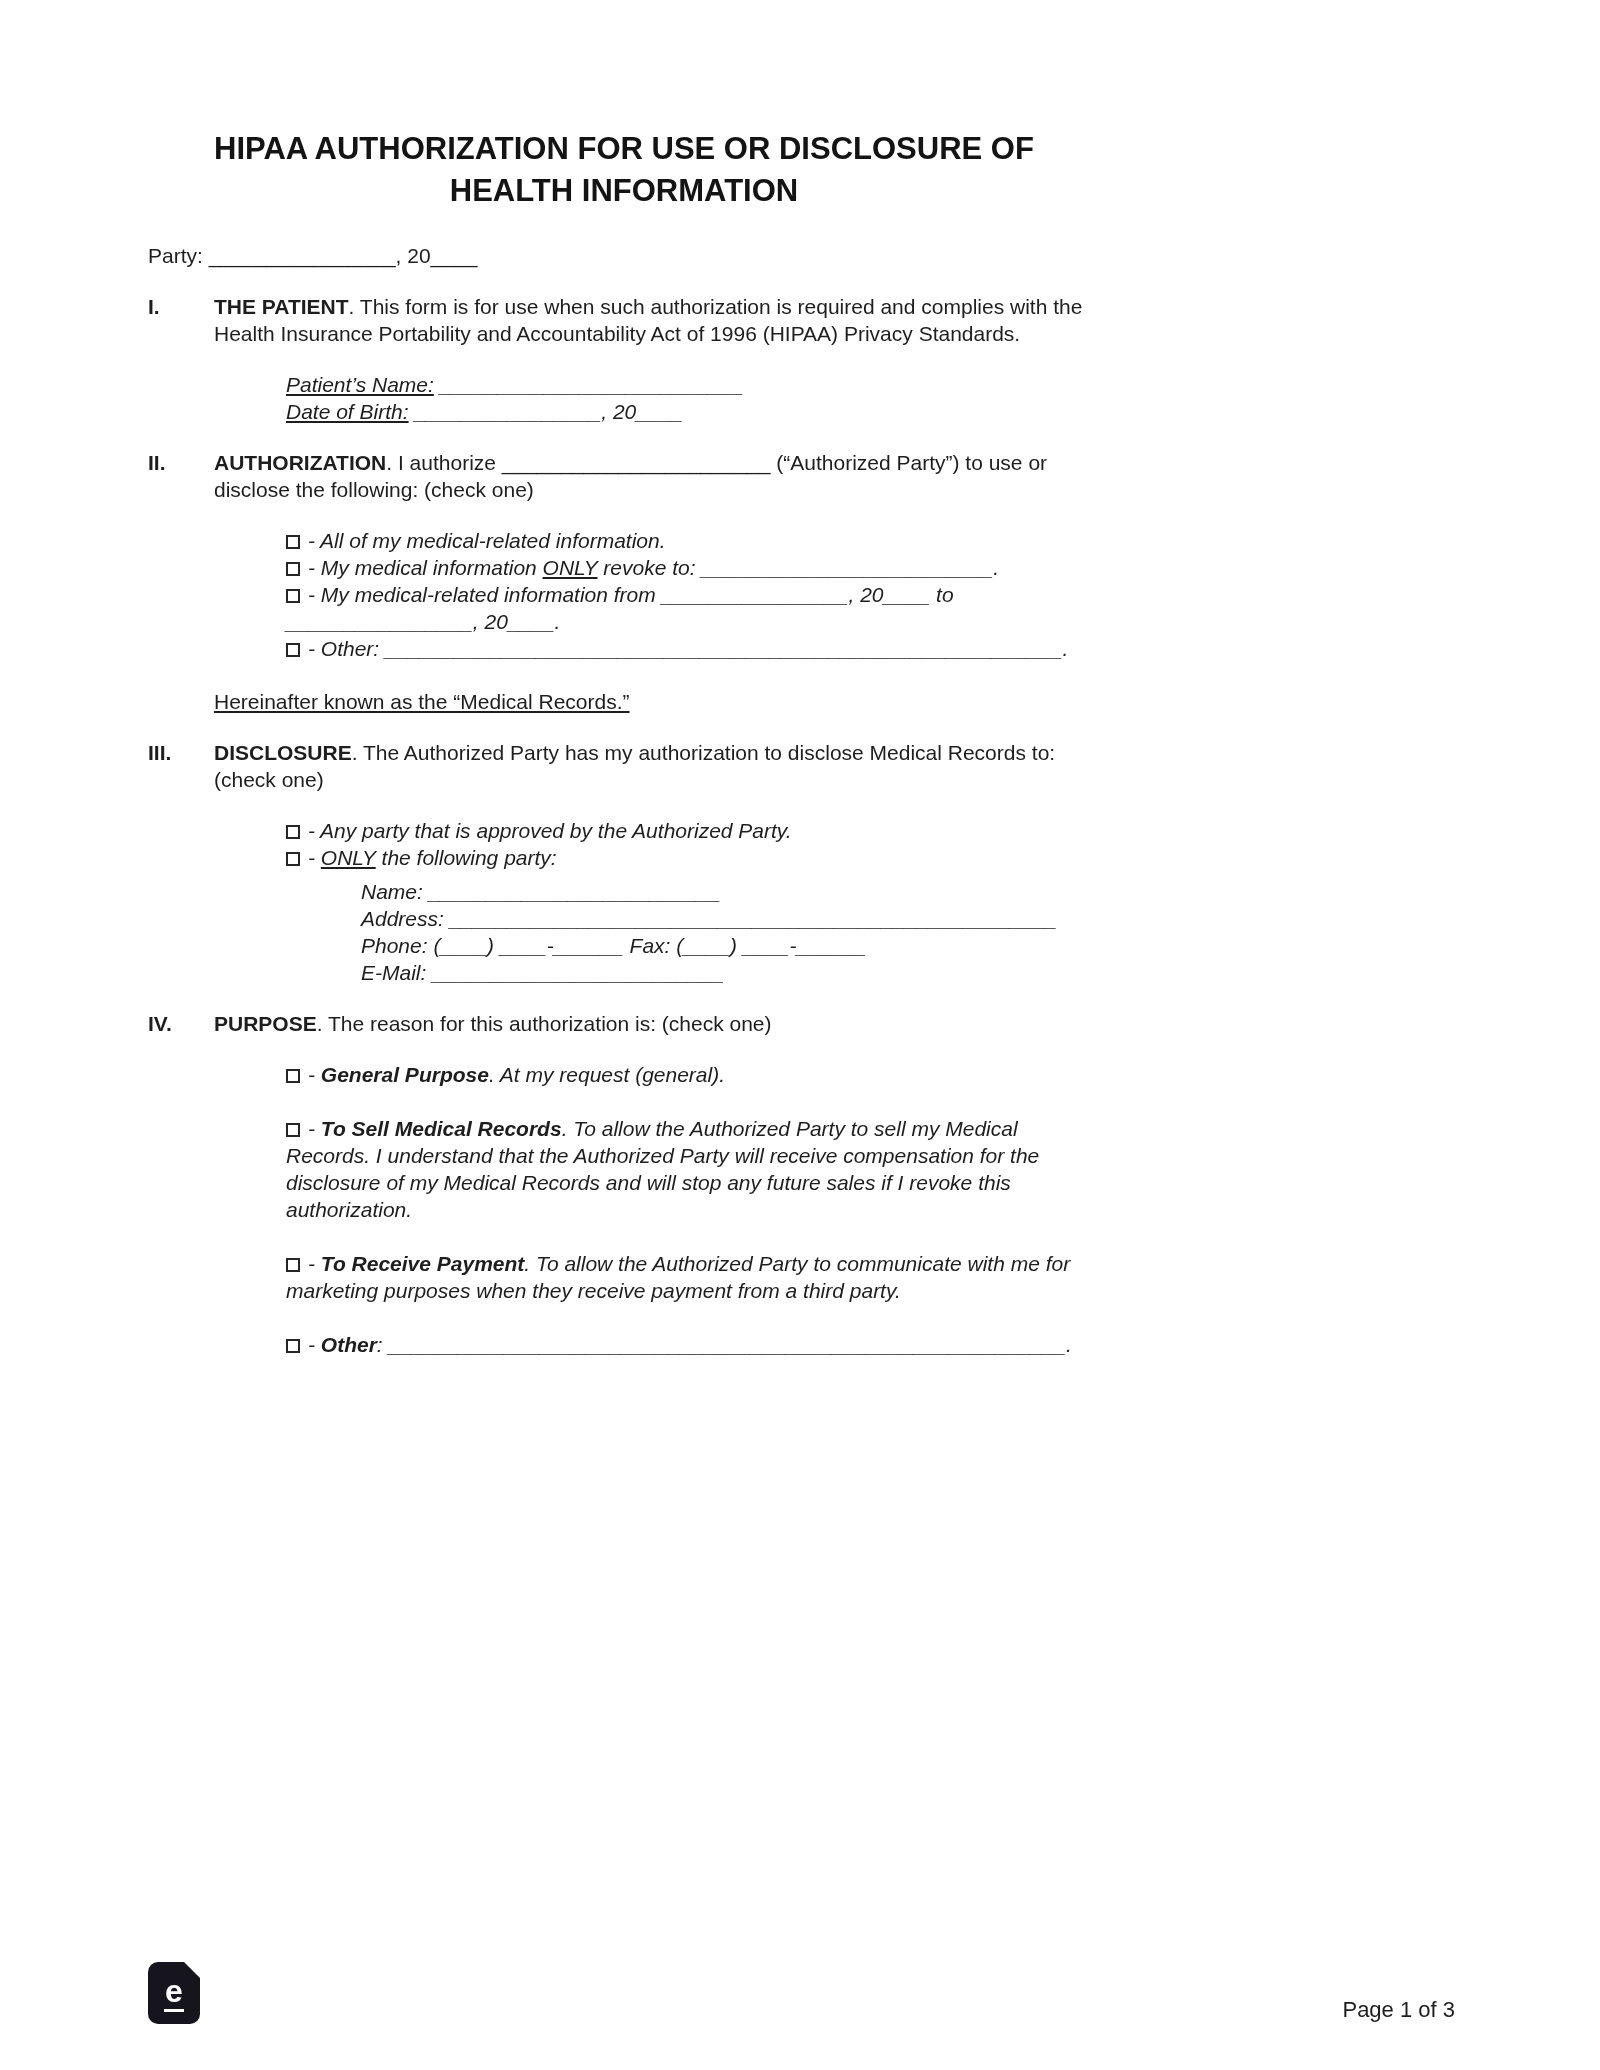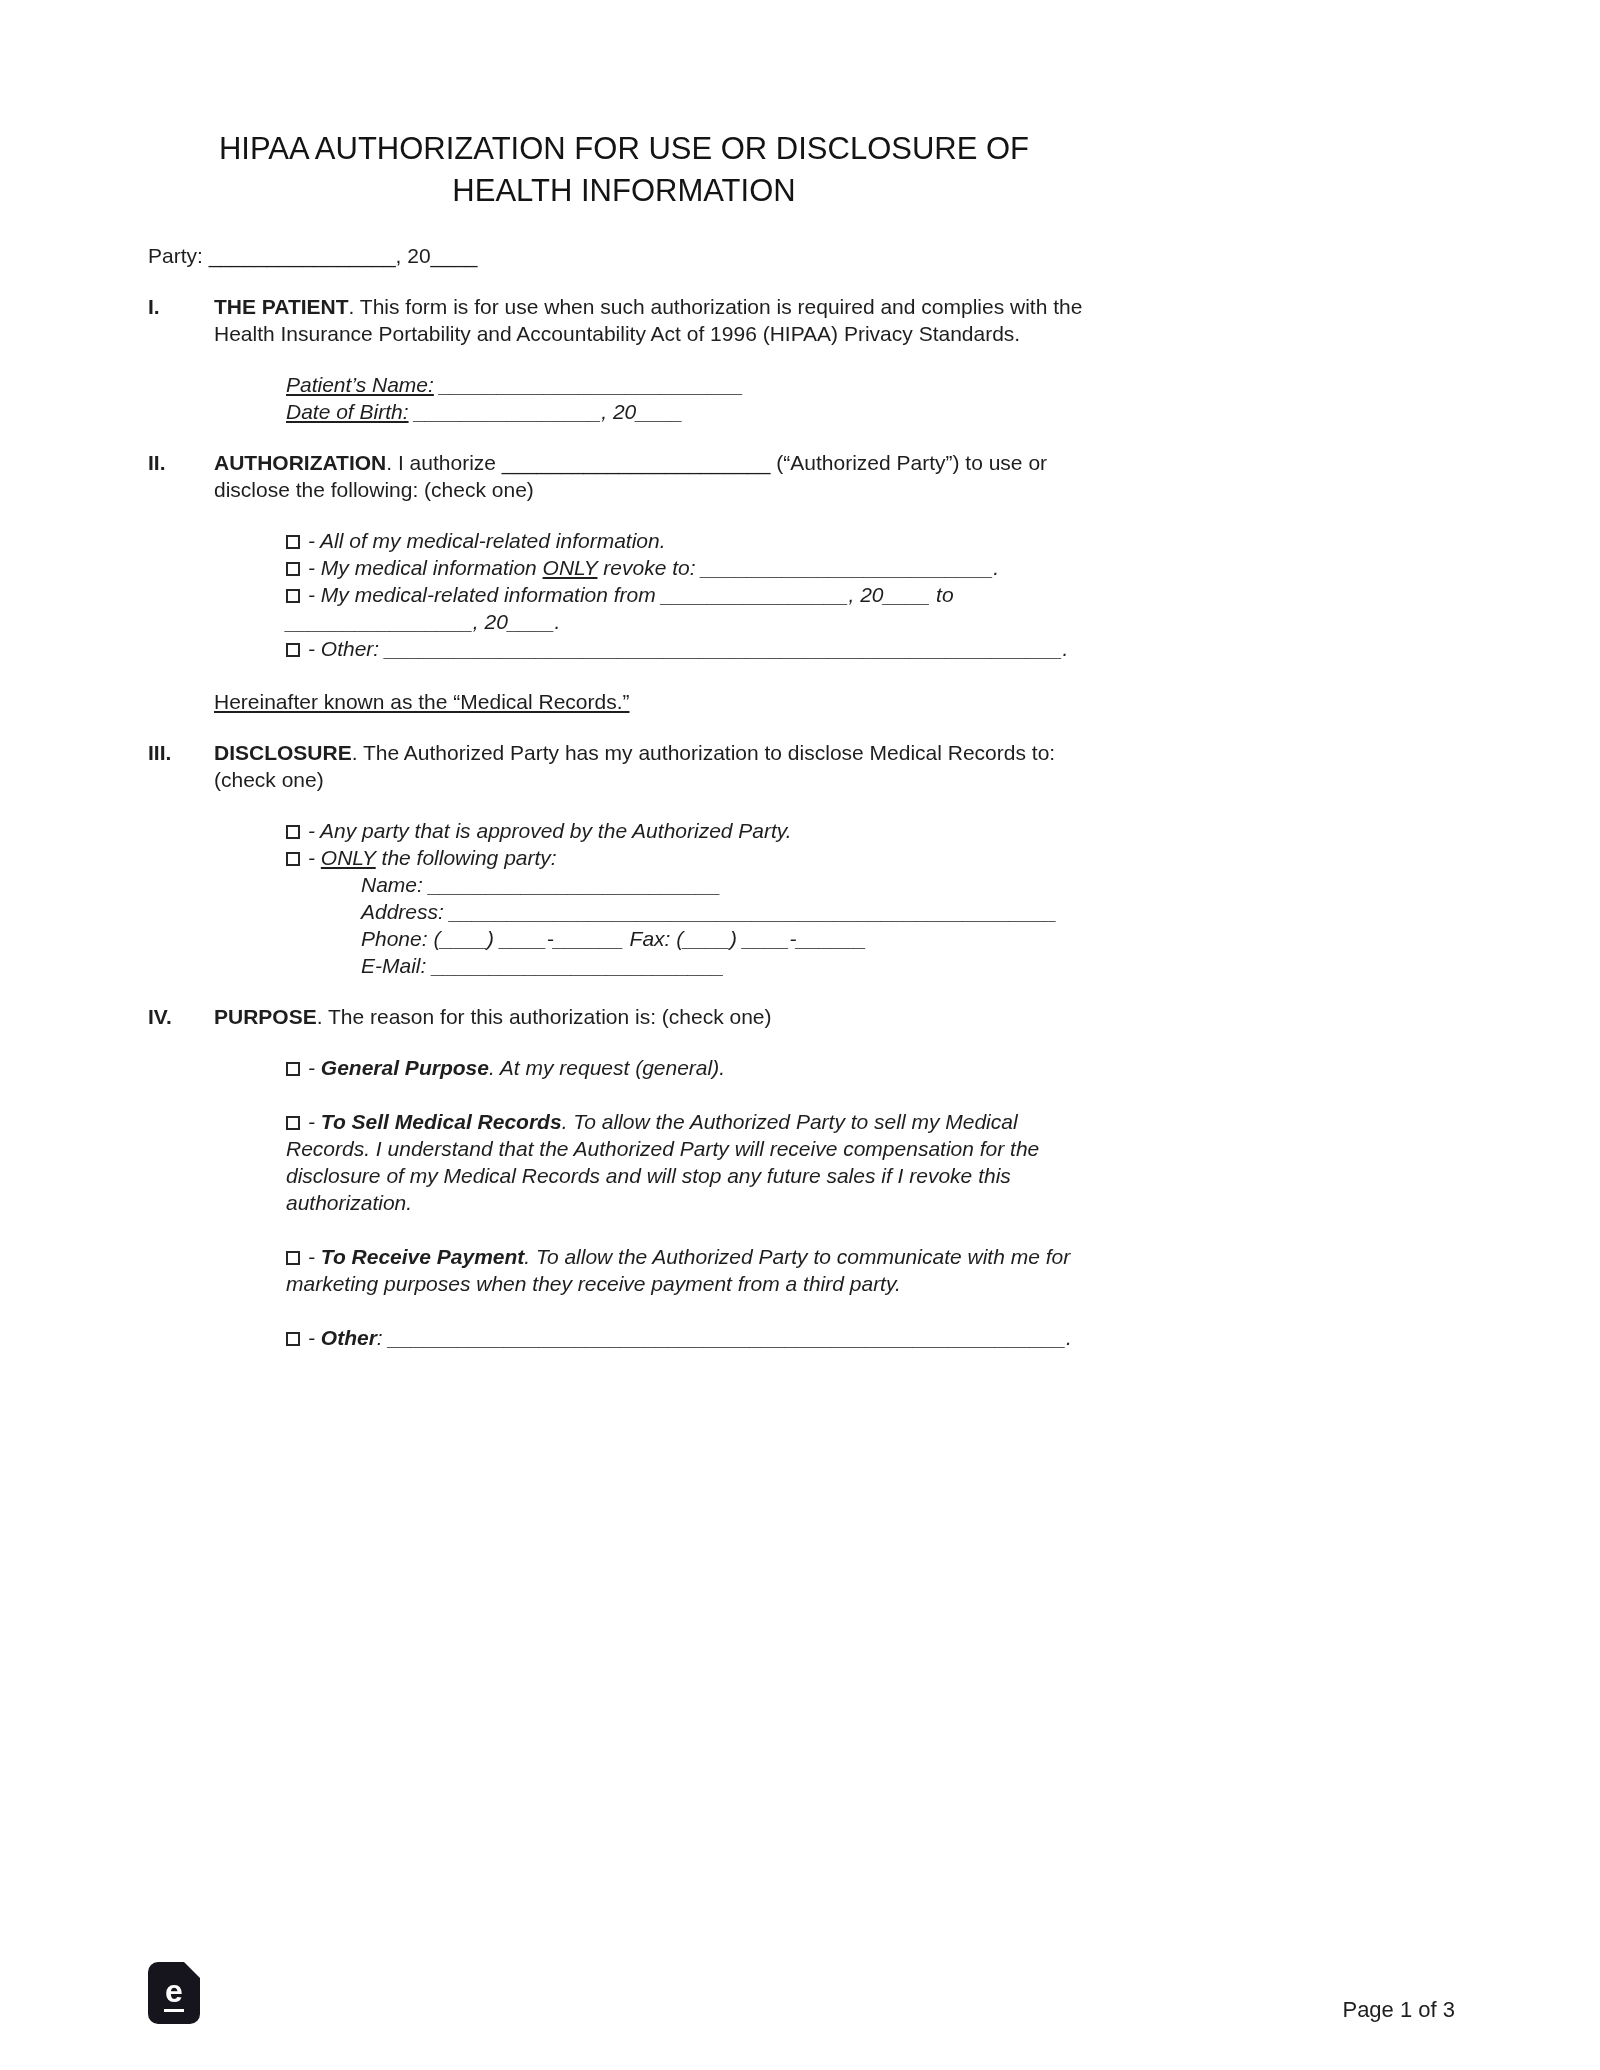--- a/index.html
+++ b/index.html
@@ -18,33 +18,33 @@
   .content {
     position: absolute;
     left: 148px;
     top: 128px;
     width: 952px;
   }
   .title {
     margin: 0;
     font-size: 31px;
     line-height: 42px;
-    font-weight: 400;
+    font-weight: 700;
     text-align: center;
     color: #141414;
   }
   .title-line { display: block; }
   .para { margin: 0; }
   .date-line { margin-top: 30px; }
   .sec { display: flex; margin-top: 24px; }
   .sec-num { flex: 0 0 66px; font-weight: 700; }
   .sec-content { flex: 1; min-width: 0; }
   .block { margin-top: 24px; }
   .indent-1 { margin-left: 72px; font-style: italic; }
-  .party-block { margin-left: 75px; }
+  .party-block { margin-left: 75px; margin-top: 7px; }
   .opts-spaced > .para + .para { margin-top: 27px; }
   .note { margin-top: 26px; text-decoration: underline; }
   .u { text-decoration: underline; }
   strong { font-weight: 700; text-align: center; }
   .cb {
     display: inline-block;
     width: 14px;
     height: 14px;
     border: 2px solid #262626;
     margin-right: 8px;

